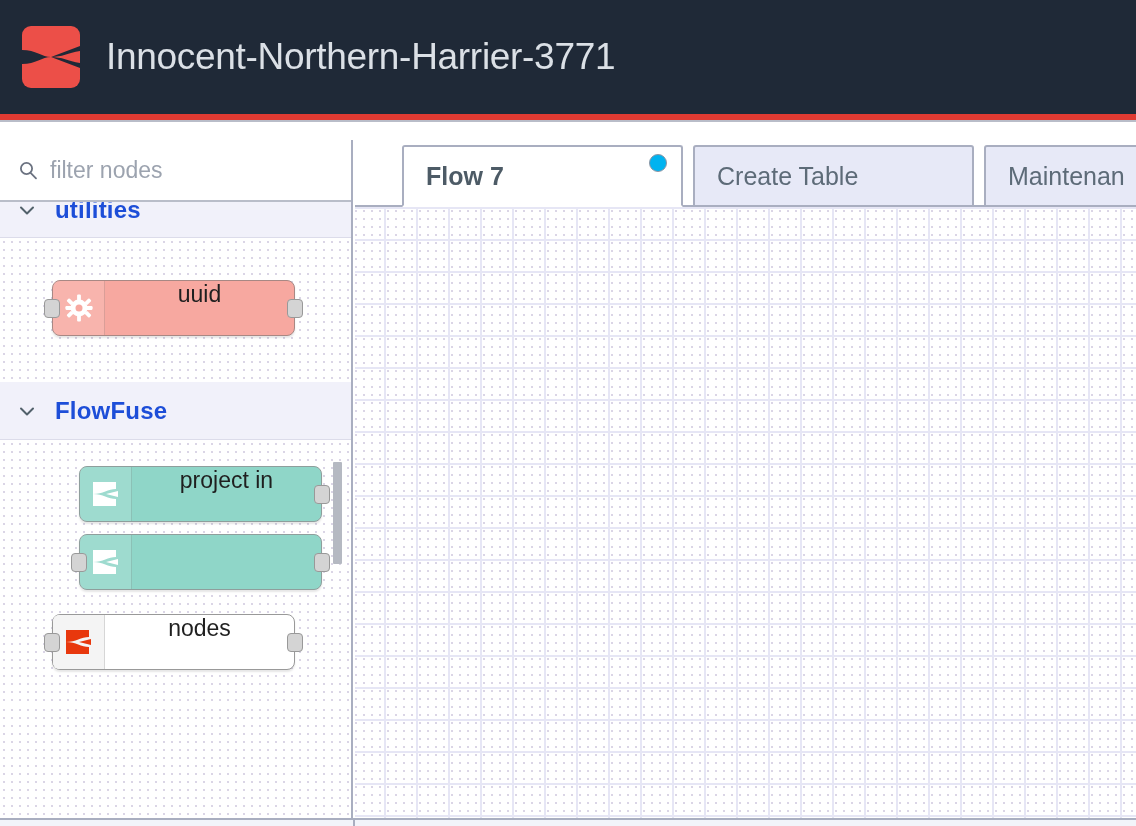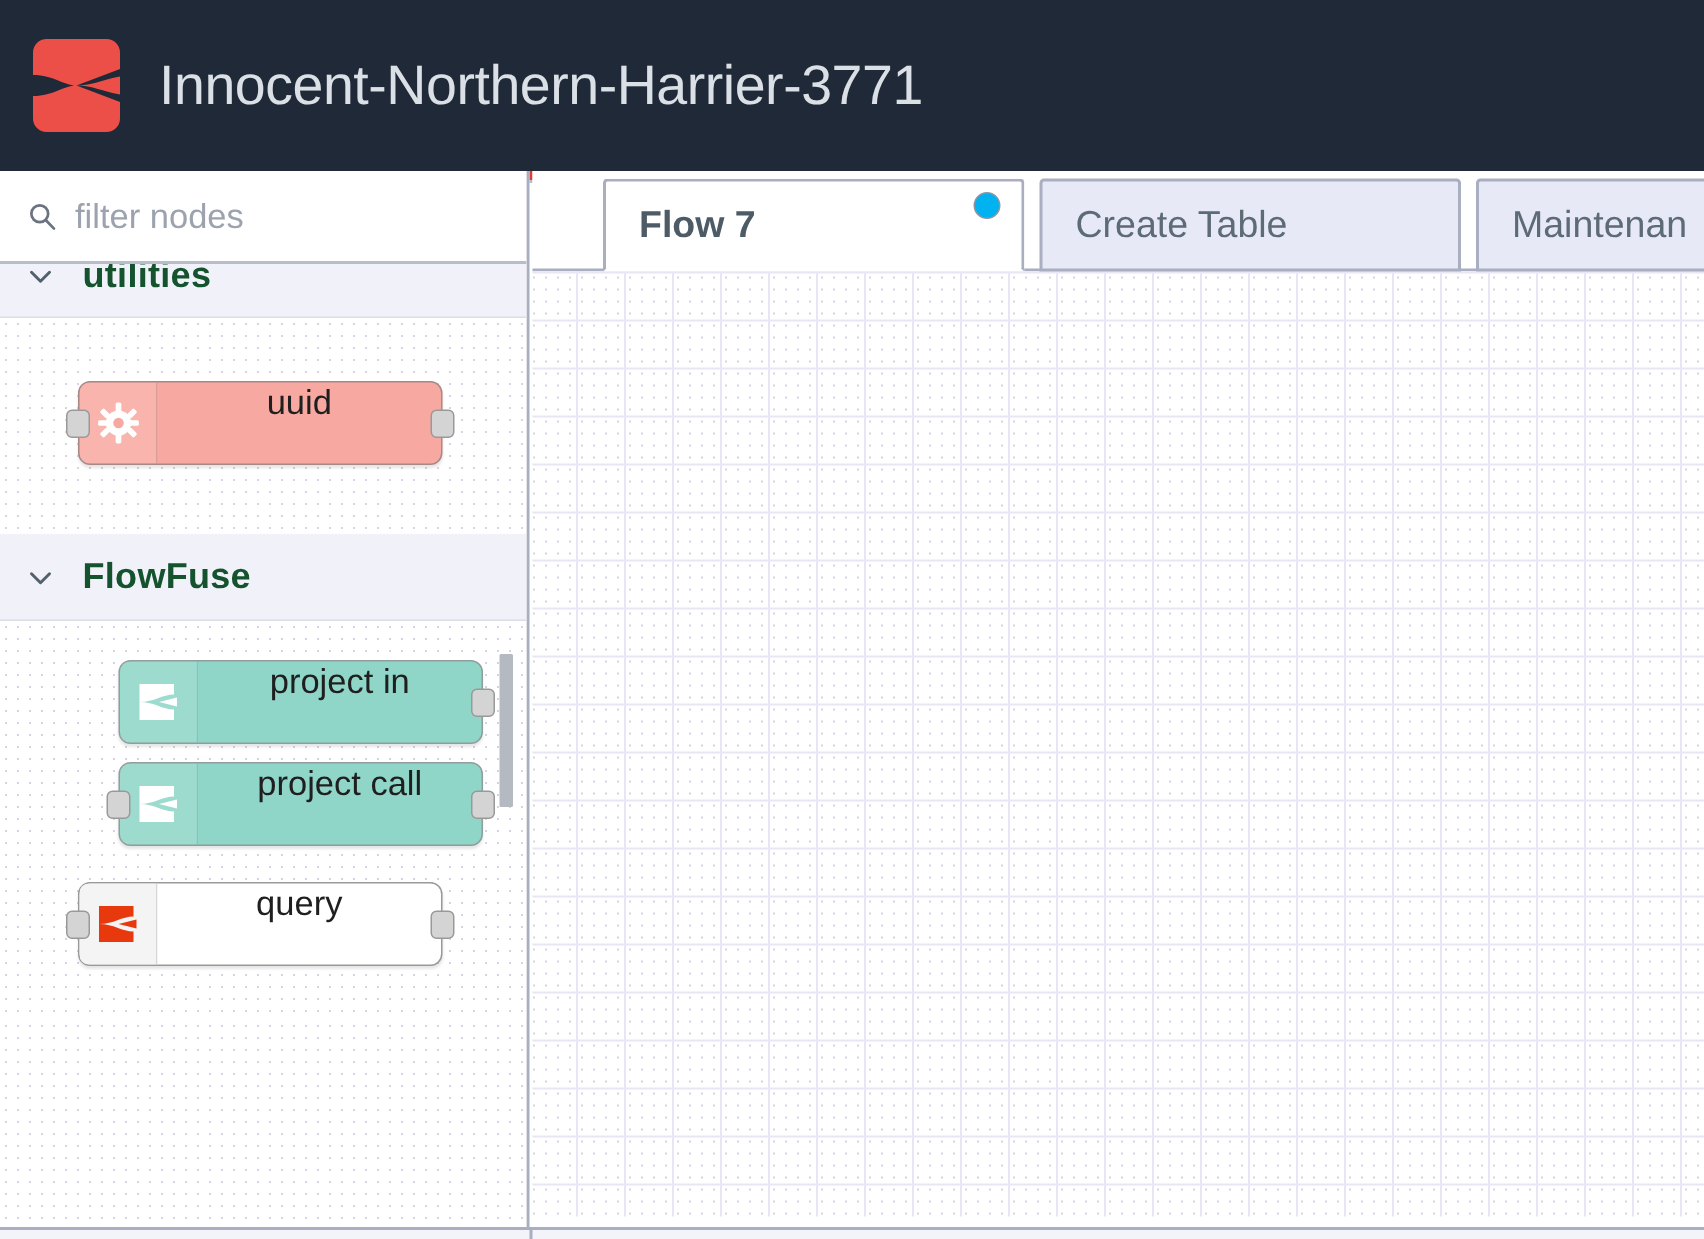--- a/index.html
+++ b/index.html
@@ -63,21 +63,21 @@
     position: absolute;
     left: 0; top: 120px;
     width: 1136px;
     height: 2px;
     background: #b9bdc9;
   }
 
   
   .workspace {
     position: absolute;
-    left: 0; top: 114px;
+    left: 0; top: 140px;
     width: 1136px;
     height: 680px;
   }
 
   
   .palette {
     position: absolute;
     left: 0; top: 0;
     width: 353px;
     height: 704px;
@@ -138,21 +138,21 @@
   }
   .cat-header.first { border-top: 2px solid #b9bdc9; }
   .chev {
     width: 22px; height: 22px; flex: 0 0 auto; color: #52616b;
   }
   .chev svg { display: block; }
   .cat-label {
     margin-left: 17px;
     font-size: 24px;
     font-weight: bold;
-    color: #14532d;
+    color: #1d4ed8;
     letter-spacing: 0.2px;
   }
 
   .cat-body {
     position: relative;
     padding: 14px 0 12px 0;
   }
 
   
   .node-row {
@@ -419,36 +419,35 @@
           <div class="node-row">
             <div class="node teal">
               <span class="port in"></span>
               <span class="node-icon-box tinted">
                 <svg width="34" height="34" viewBox="0 0 34 34" xmlns="http://www.w3.org/2000/svg">
                   <path d="M4 5 H27 V12 C19 12 14 17 4 17 Z" fill="#ffffff"></path>
                   <path d="M4 17 C14 17 19 22 27 22 V29 H4 Z" fill="#ffffff"></path>
                   <path d="M17 17 L29 14 L29 20 Z" fill="#ffffff"></path>
                 </svg>
               </span>
-              <span class="node-label">project call</span>
               <span class="port out"></span>
             </div>
           </div>
 
           <div class="node-row">
             <div class="node white">
               <span class="port in"></span>
               <span class="node-icon-box shade">
                 <svg width="34" height="34" viewBox="0 0 34 34" xmlns="http://www.w3.org/2000/svg">
                   <path d="M4 5 H27 V12 C19 12 14 17 4 17 Z" fill="#e8380d"></path>
                   <path d="M4 17 C14 17 19 22 27 22 V29 H4 Z" fill="#e8380d"></path>
                   <path d="M17 17 L29 14 L29 20 Z" fill="#e8380d"></path>
                 </svg>
               </span>
-              <span class="node-label">query</span>
+              <span class="node-label">nodes</span>
               <span class="port out"></span>
             </div>
           </div>
 
         </div>
       </div>
 
       <div class="palette-scrollbar-thumb"></div>
     </div>
 

